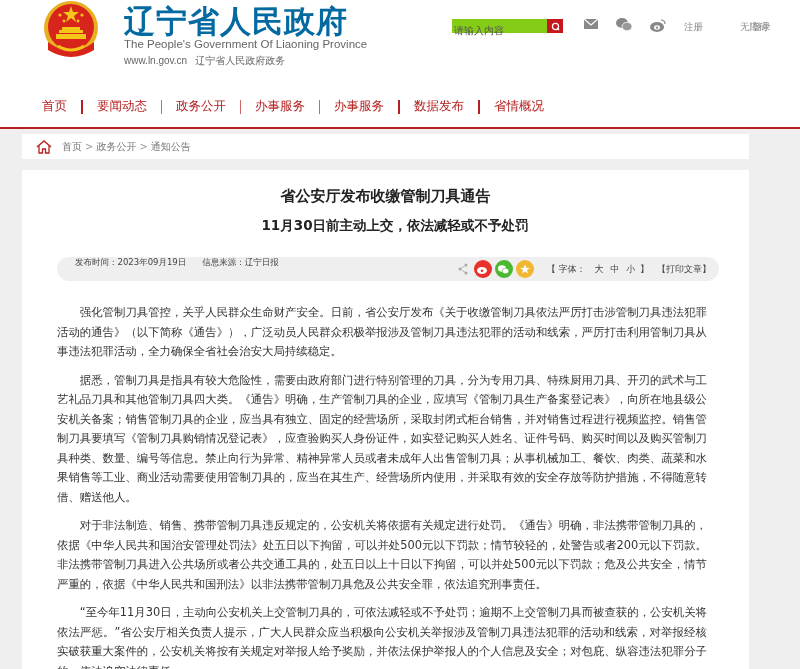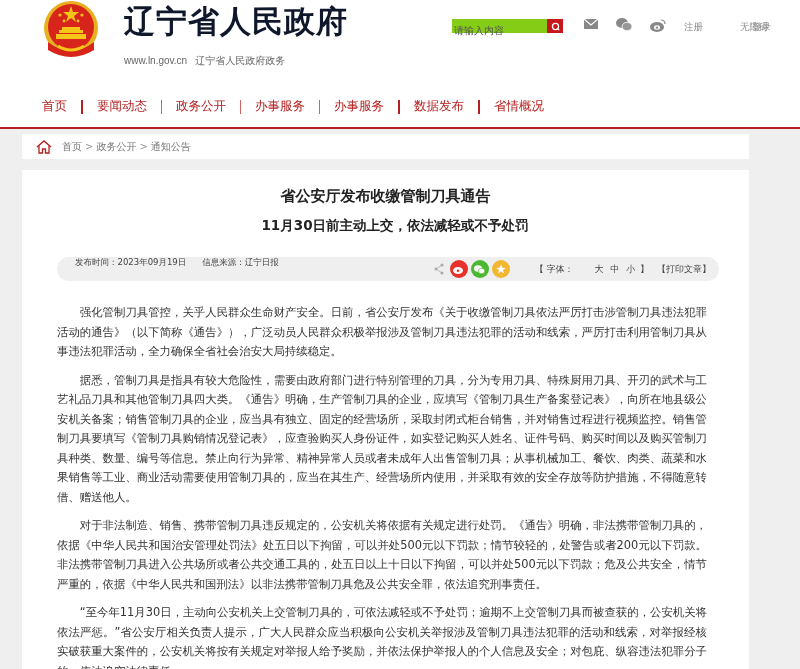--- a/index.html
+++ b/index.html
@@ -1,19 +1,19 @@
 <!DOCTYPE html>
 <html><head>
 <meta charset="utf-8">
 <style>
   * { box-sizing: border-box; margin: 0; padding: 0; }
   body { width: 800px; height: 669px; overflow: hidden; background: #fff; font-family: "DejaVu Sans", "Liberation Sans", sans-serif; color: #333; }
   .header { position: relative; height: 86px; background: #fff; }
   .emblem { position: absolute; left: 40px; top: 0; width: 62px; height: 60px; }
-  .site-title { position: absolute; left: 124px; top: 1px; font-family: "DejaVu Serif", "Liberation Serif", serif; font-weight: bold; font-size: 31px; color: #0f172a; letter-spacing: 1px; }
+  .site-title { position: absolute; left: 124px; top: 1px; font-family: "DejaVu Serif", "Liberation Serif", serif; font-weight: bold; font-size: 31px; color: #0369a1; letter-spacing: 1px; }
   .site-en { position: absolute; left: 124px; top: 38px; font-size: 11.5px; color: #666; font-family: "Liberation Sans", sans-serif; }
   .site-url { position: absolute; left: 124px; top: 54px; font-size: 10.5px; color: #666; font-family: "Liberation Sans", sans-serif; }
   .site-url span { margin-left: 8px; font-size: 10px; }
   .search { position: absolute; left: 452px; top: 19px; width: 111px; height: 14px; background: #84cc16; }
   .search input { border: none; background: transparent; width: 95px; height: 14px; font-size: 10px; padding-left: 2px; color: #555; font-family: "DejaVu Sans", sans-serif; outline: none; }
   .search input::placeholder { color: #555; }
   .search-btn { position: absolute; right: 0; top: 0; width: 16px; height: 14px; background: #c8161d; display: flex; align-items: center; justify-content: center; }
   .hicon { position: absolute; top: 18px; }
   .hlink { position: absolute; top: 21px; font-size: 9.5px; color: #888; cursor: pointer; }
   .nav { position: relative; height: 43px; border-bottom: 2px solid #b4201f; display: flex; align-items: center; padding-left: 28px; }
@@ -51,20 +51,21 @@
       <circle cx="42" cy="15" r="1.6" fill="#f5c518"></circle>
     <circle cx="24" cy="21" r="1.4" fill="#f5c518"></circle>
       <circle cx="38" cy="21" r="1.4" fill="#f5c518"></circle>
     <rect x="19" y="30" width="24" height="3" fill="#f5c518"></rect>
       <rect x="22" y="27" width="18" height="3" fill="#f5c518"></rect>
       <rect x="16" y="34" width="30" height="5" fill="#f5c518"></rect>
     <path d="M8 42 Q31 60 54 42 L54 50 Q31 64 8 50Z" fill="#d8251c"></path>
     <path d="M18 46 Q31 54 44 46" stroke="#f5c518" stroke-width="3" fill="none"></path>
   </svg>
   <div class="site-title">辽宁省人民政府</div>
+  <div class="site-en">The People's Government Of Liaoning Province</div>
   <div class="site-url">
     <span style="margin-left:0;font-size:10px">www.ln.gov.cn</span><span>辽宁省人民政府政务</span>
   </div>
 
   <div class="search">
     <input type="text" placeholder="请输入内容" style="">
     <div class="search-btn">
       <svg width="9" height="9" viewBox="0 0 10 10">
           <circle cx="5" cy="5" r="3.4" stroke="#fff" stroke-width="1.4" fill="none"></circle>
           <line x1="7" y1="7" x2="9" y2="9" stroke="#fff" stroke-width="1.4"></line>
@@ -144,21 +145,21 @@
               <ellipse cx="4" cy="3.5" rx="4" ry="3.2" fill="#fff"></ellipse>
               <ellipse cx="7.5" cy="6" rx="3.3" ry="2.8" fill="#fff" stroke="#4cb832" stroke-width="0.6"></ellipse>
             </svg>
           </span>
         <span class="sicon" style="background:#f2b731">
             <svg width="10" height="10" viewBox="0 0 10 10">
               <polygon points="5,0.5 6.3,3.8 9.8,3.9 7,6.1 8,9.5 5,7.5 2,9.5 3,6.1 0.2,3.9 3.7,3.8" fill="#fff"></polygon>
             </svg>
           </span>
         <span class="fontsize">
-          <span style="margin:16px">【 字体：</span>
+          <span style="margin:4px">【 字体：</span>
           <span>大</span>
           <span>中</span>
           <span>小</span>
           <span style="margin:0">】</span>
         </span>
         <span class="print">【打印文章】</span>
       </div>
     </div>
 
     <div class="body-text">

